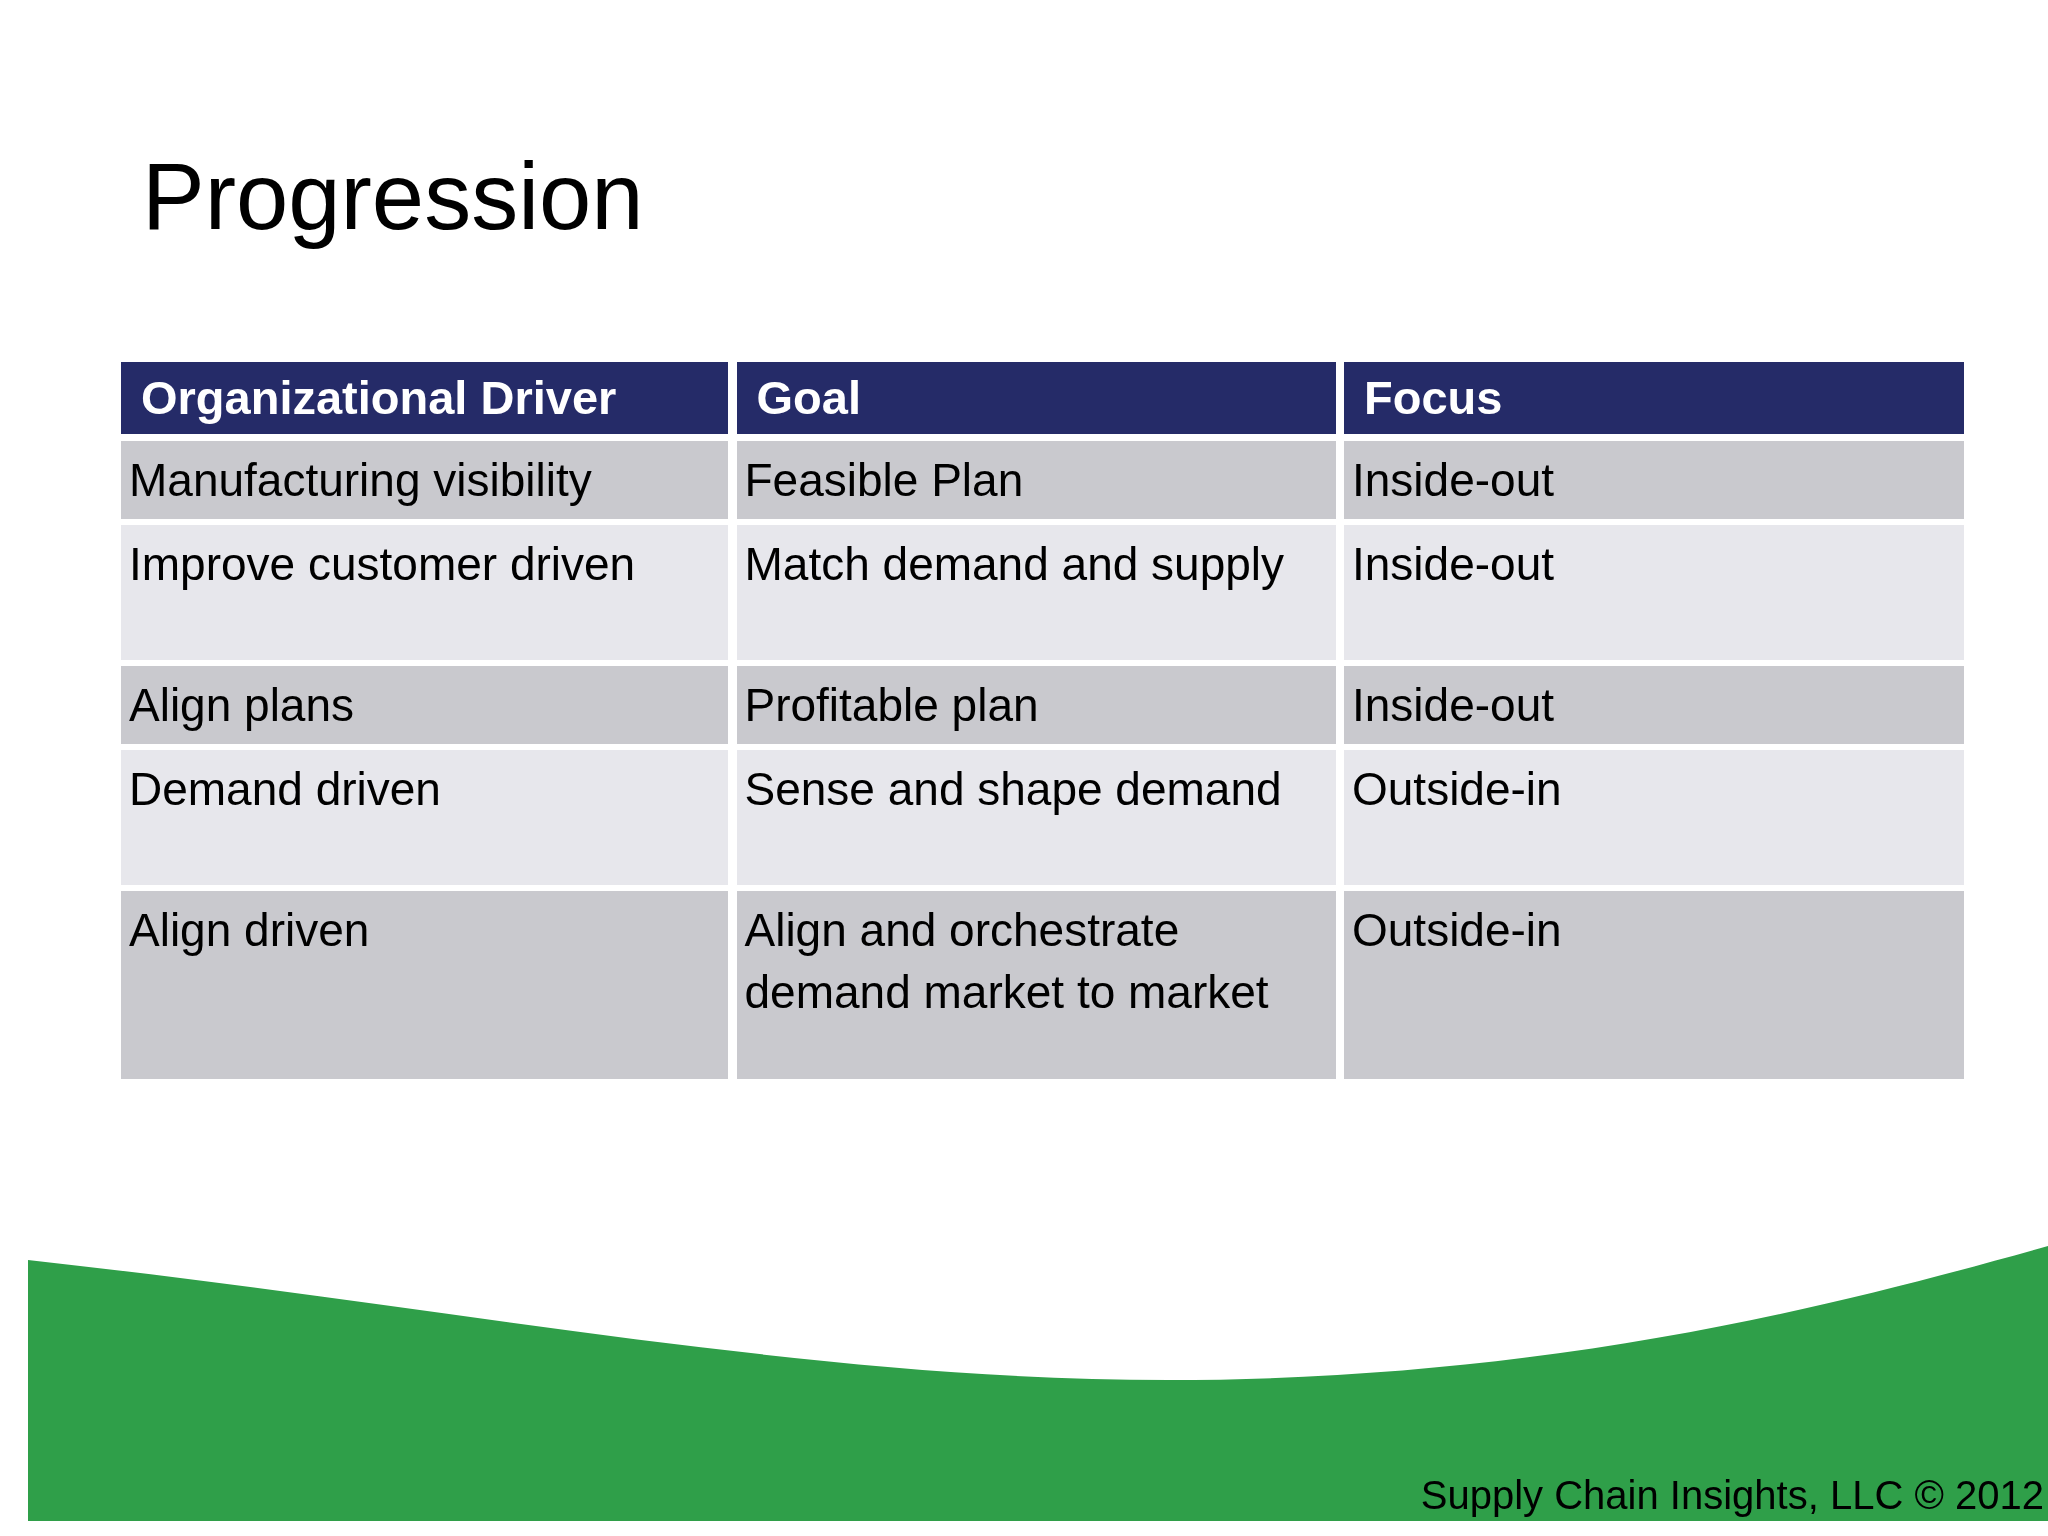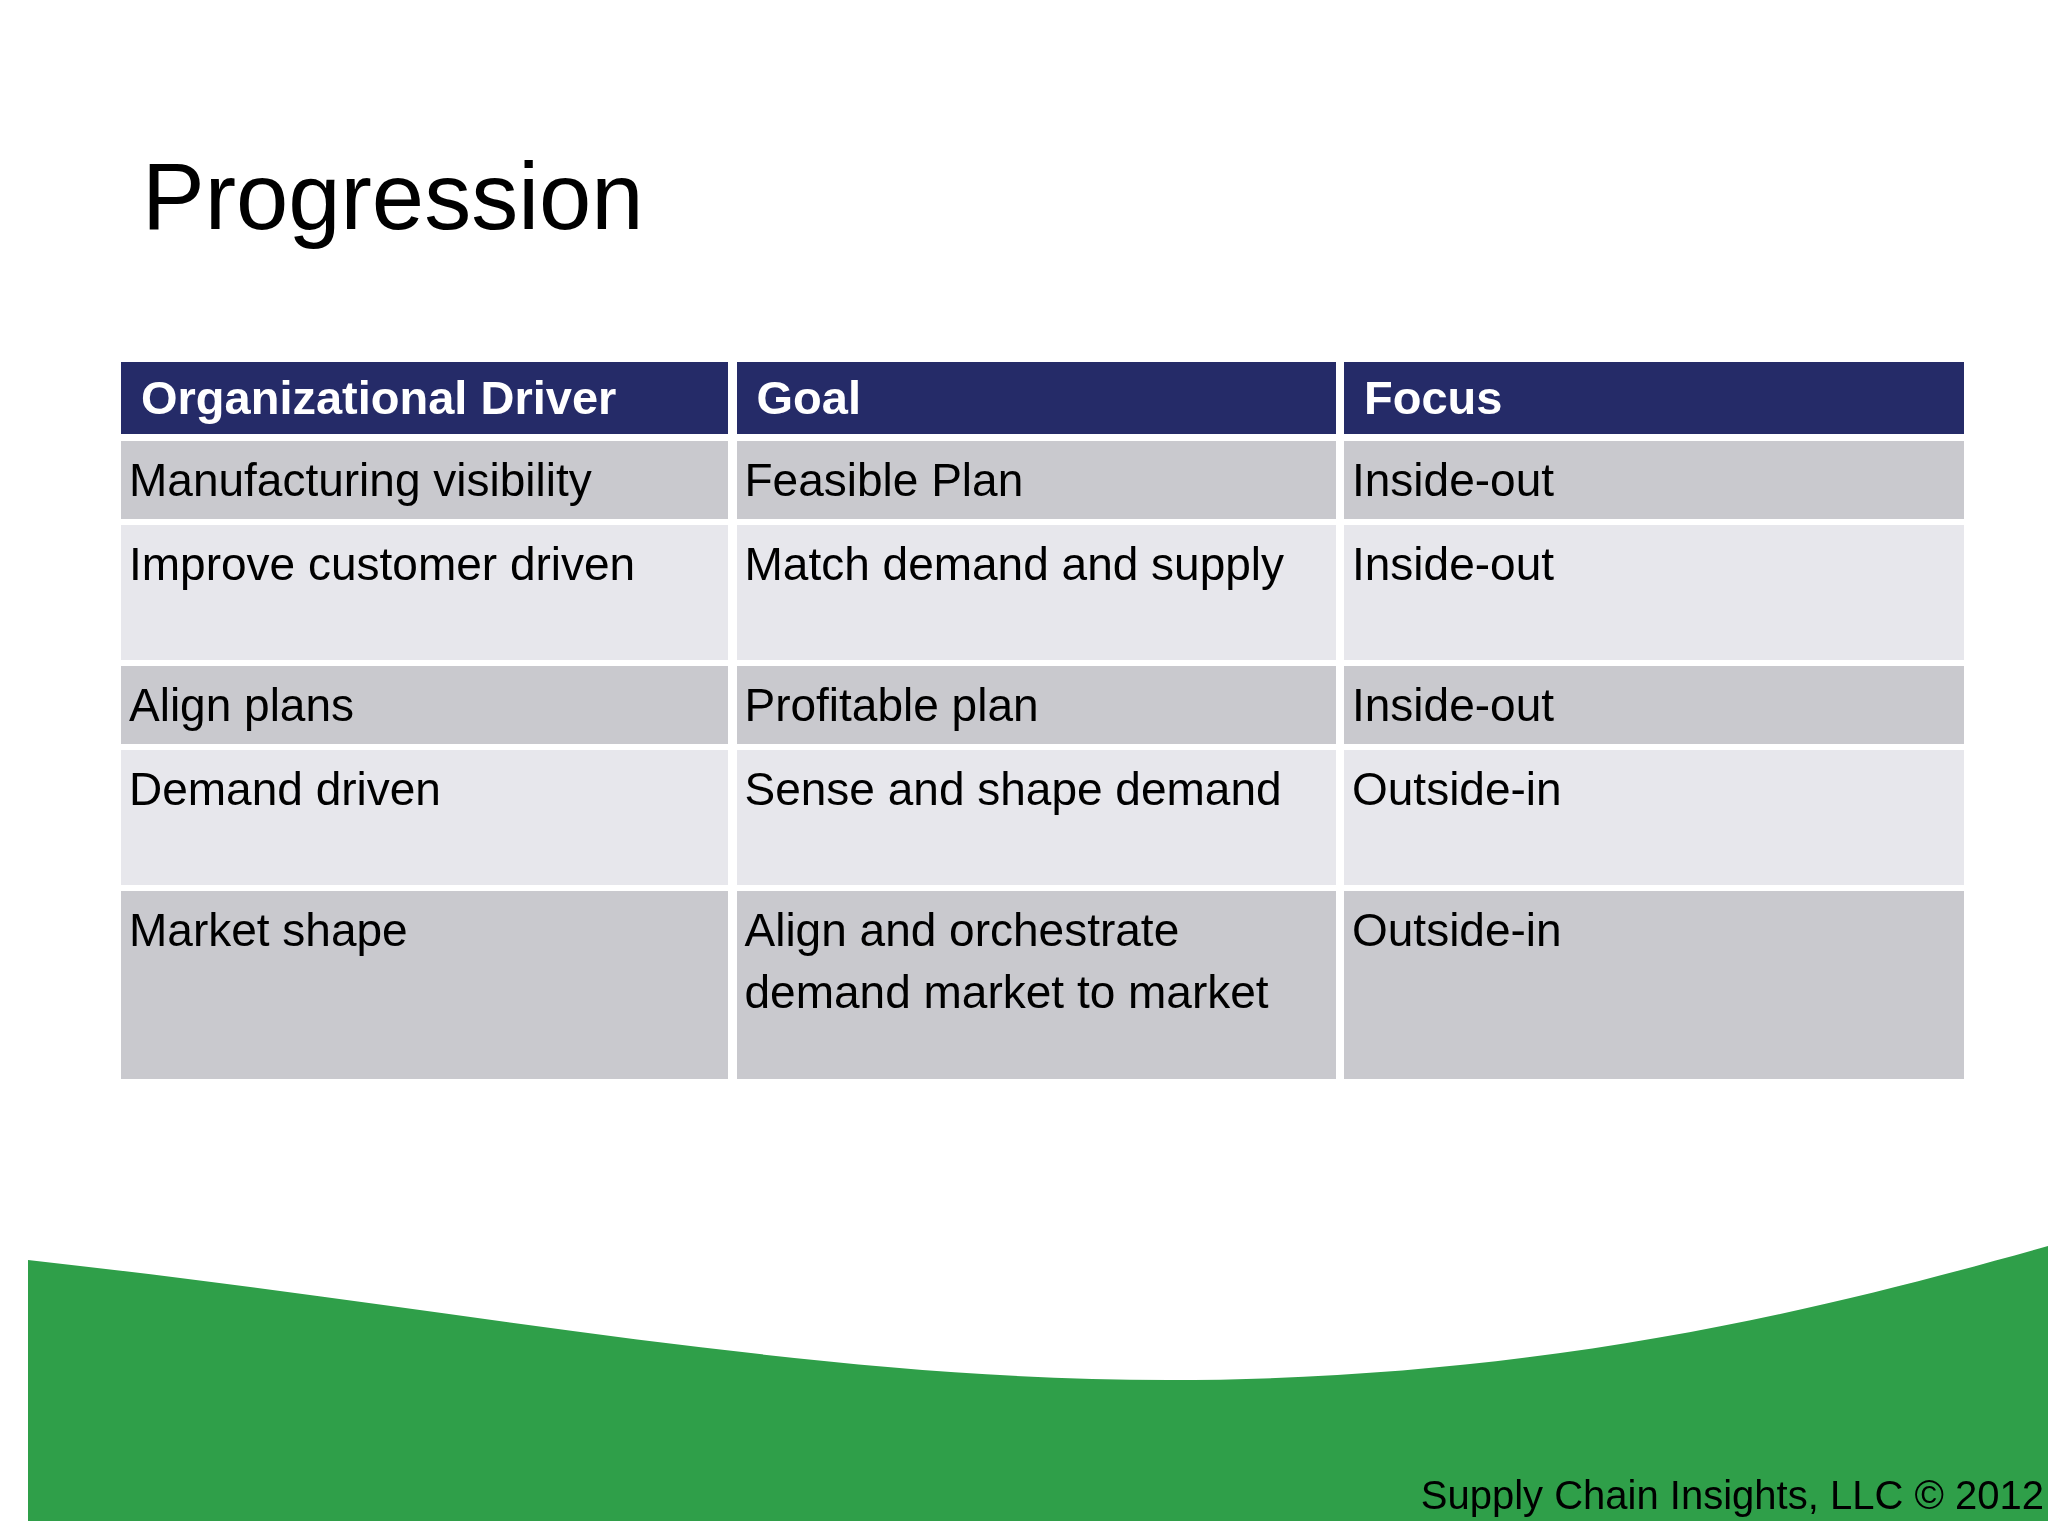--- a/index.html
+++ b/index.html
@@ -106,21 +106,21 @@
         <td class="gut">Align plans</td>
         <td class="gut2">Profitable plan</td>
         <td>Inside-out</td>
       </tr>
       <tr class="light r4">
         <td class="gut">Demand driven</td>
         <td class="gut2">Sense and shape demand</td>
         <td>Outside-in</td>
       </tr>
       <tr class="dark r5">
-        <td class="gut">Market shape</td>
+        <td class="gut">Align driven</td>
         <td class="gut2">Align and orchestrate demand market to market</td>
         <td>Outside-in</td>
       </tr>
     </tbody>
   </table>
 
   <svg class="swoosh" viewBox="0 0 2024 281" preserveAspectRatio="none" aria-hidden="true">
     <path d="M 0,20 C 420,66 780,140 1140,140 C 1530,140 1820,62 2024,5 L 2024,281 L 0,281 Z" style="fill:var(--green)"></path>
   </svg>
 

